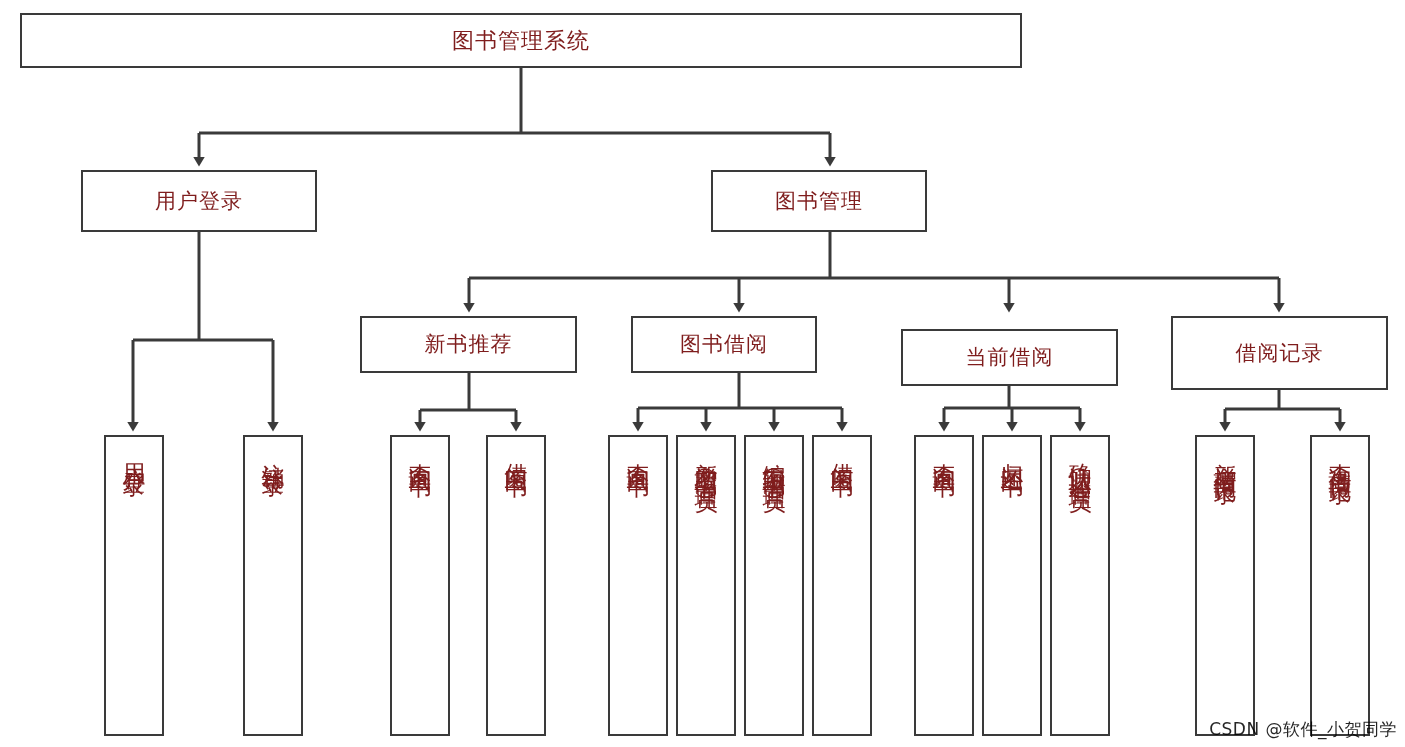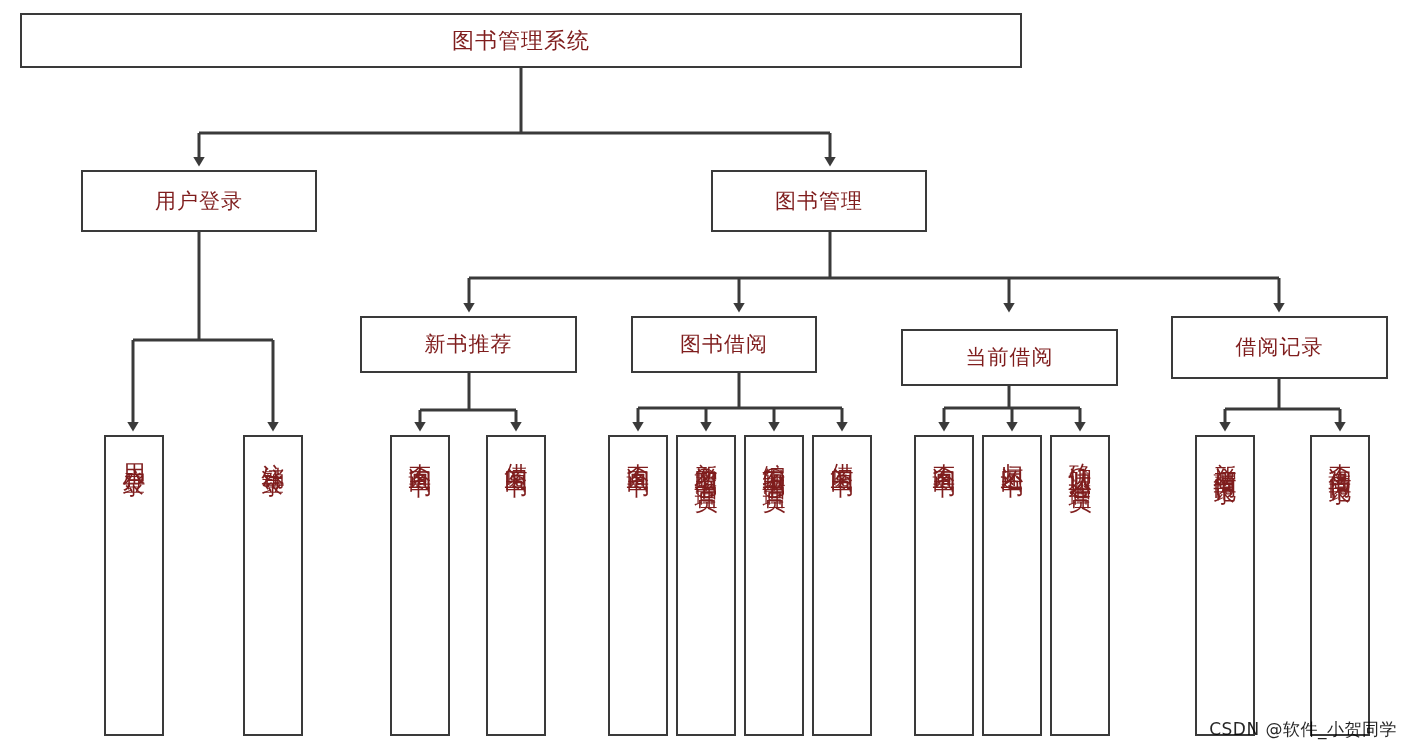--- a/index.html
+++ b/index.html
@@ -139,21 +139,21 @@
 
   <div class="node h" style="left:360px; top:316px; width:217px; height:57px;">
     <span class="lbl">新书推荐</span>
   </div>
   <div class="node h" style="left:631px; top:316px; width:186px; height:57px;">
     <span class="lbl">图书借阅</span>
   </div>
   <div class="node h" style="left:901px; top:316px; width:217px; height:57px;margin-top:13px;">
     <span class="lbl">当前借阅</span>
   </div>
-  <div class="node h" style="left:1171px; top:316px; width:217px; height:63px;">
+  <div class="node h" style="left:1171px; top:316px; width:217px; height:74px;">
     <span class="lbl">借阅记录</span>
   </div>
 
   <div class="node v" style="left:104px; top:435px; width:60px; height:301px;">
     <span class="lbl">用户登录</span>
   </div>
   <div class="node v" style="left:243px; top:435px; width:60px; height:301px;">
     <span class="lbl">注销登录</span>
   </div>
   <div class="node v" style="left:390px; top:435px; width:60px; height:301px;">

